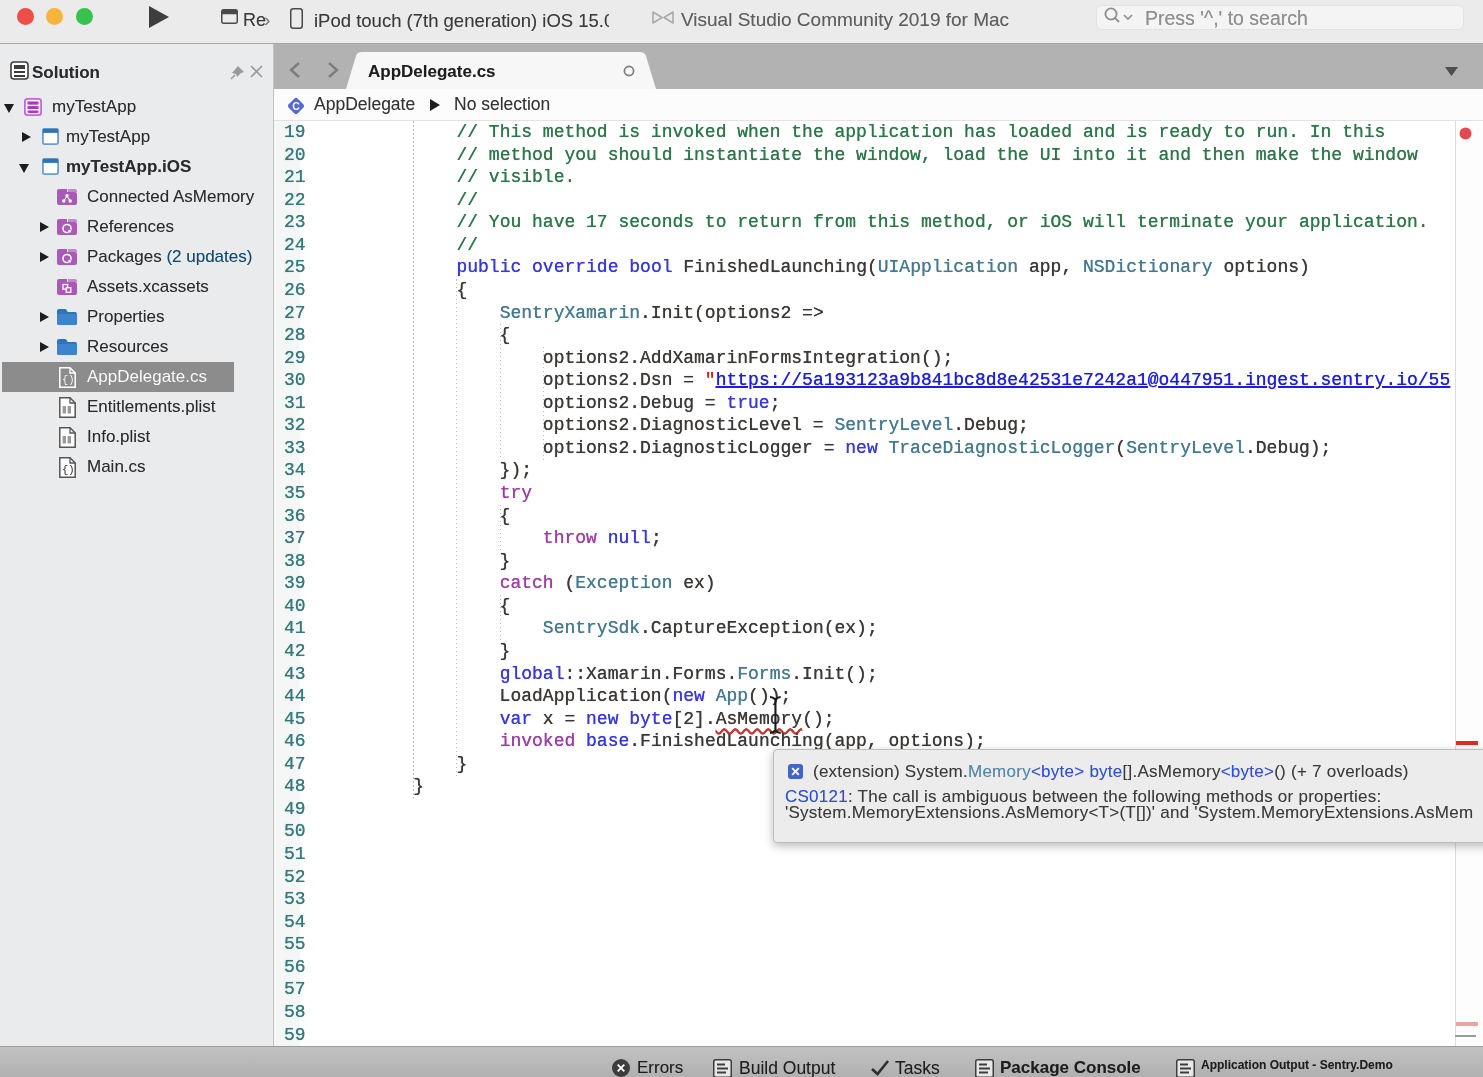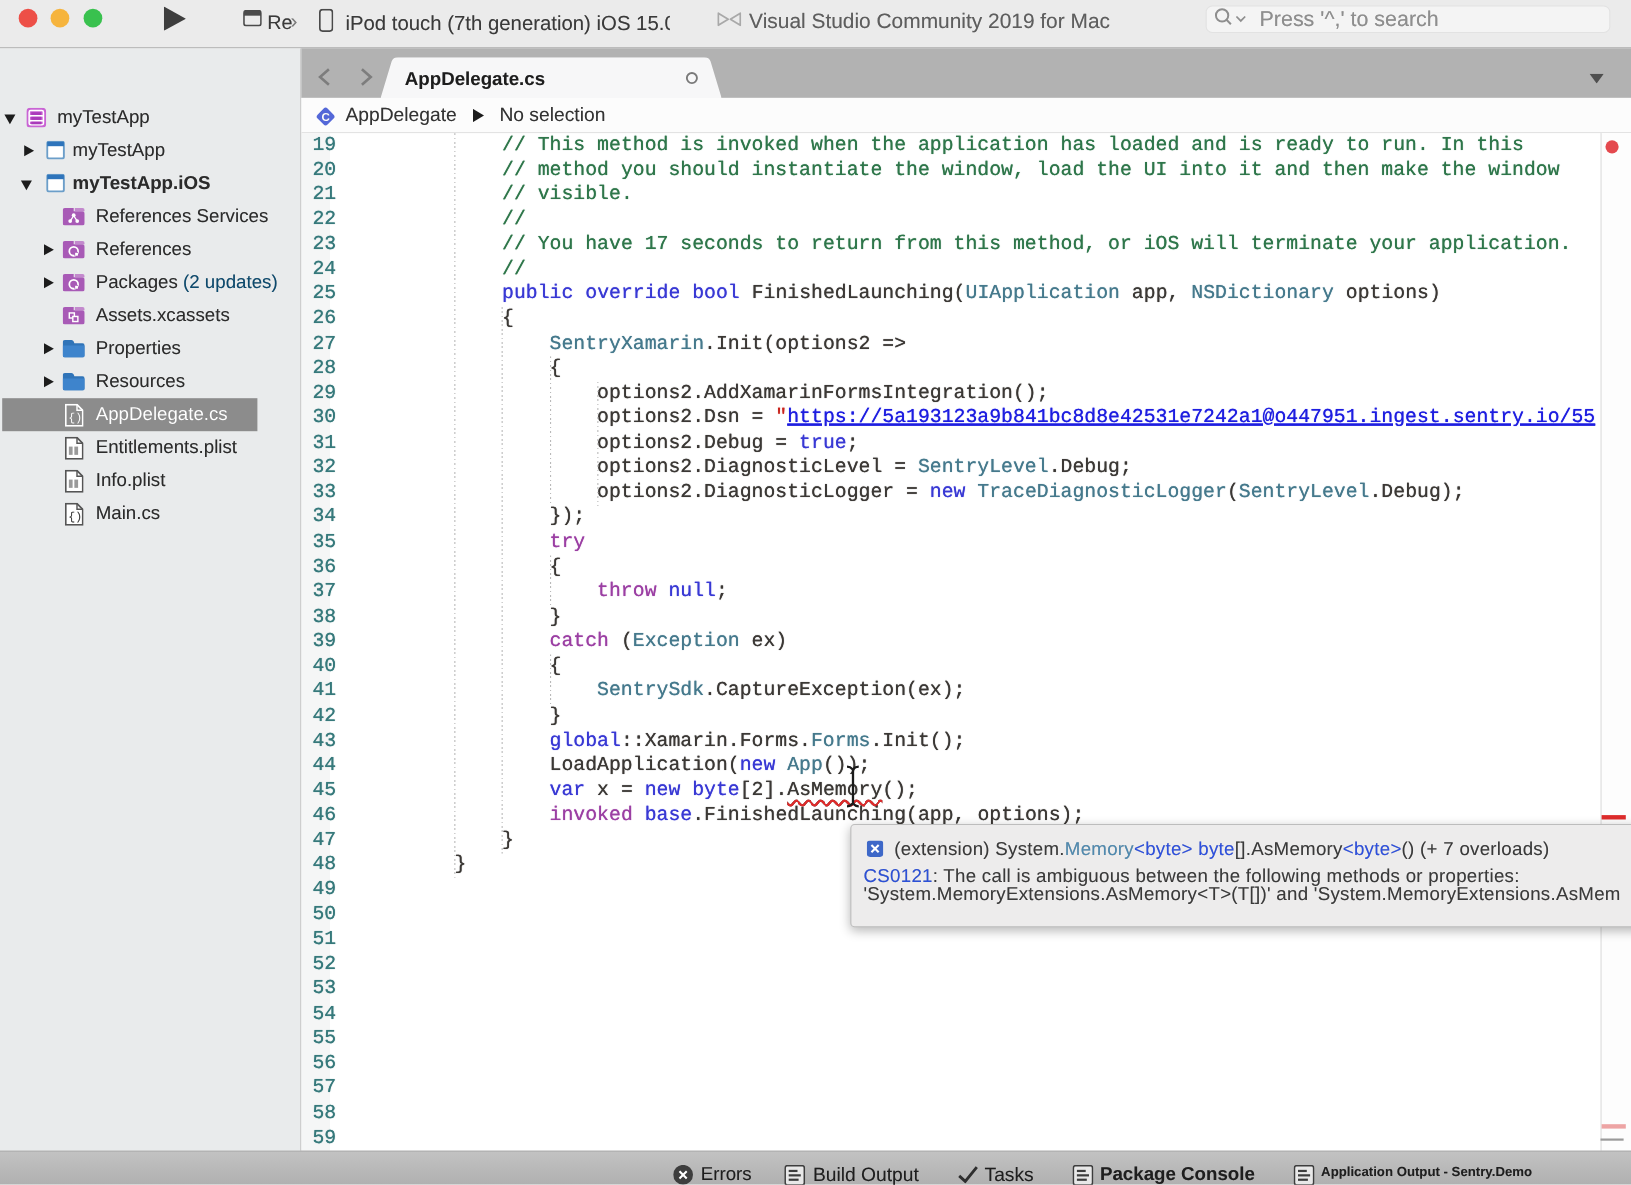--- a/index.html
+++ b/index.html
@@ -75,20 +75,36 @@
   <div class="abs" style="left:1096px;top:5px;width:368px;height:25px;background:#f4f4f4;border:1px solid #e2e2e2;border-radius:6px"></div>
     <svg class="abs" style="left:1104px;top:7px" width="30" height="18">
       <circle cx="7" cy="7" r="5.6" fill="none" stroke="#8e8e8e" stroke-width="1.8"></circle>
       <line x1="11" y1="11" x2="15" y2="15" stroke="#8e8e8e" stroke-width="1.8"></line>
       <path d="M20 8 l4 4 l4 -4" fill="none" stroke="#8e8e8e" stroke-width="1.6"></path>
     </svg>
   <span class="abs txt" style="left:1145px;color:#8e8e8e;font-size:19.5px;top:7px">Press '^,' to search</span>
 </div>
 
 <div id="sidebar" class="abs">
+  <div id="sbhead" class="abs">
+    <svg class="abs" style="left:10px;top:6px" width="19" height="19">
+        <rect x="1" y="1" width="17" height="17" rx="3" fill="#fff" stroke="#3c3c3c" stroke-width="1.6"></rect>
+        <rect x="4" y="4" width="11" height="4" fill="#3c3c3c"></rect>
+        <rect x="4" y="10" width="11" height="2" fill="#3c3c3c"></rect>
+        <rect x="4" y="14" width="11" height="2" fill="#3c3c3c"></rect>
+      </svg>
+    <span class="t">Solution</span>
+    <svg class="abs" style="left:229px;top:9px" width="17" height="17">
+        <path d="M9 2 l6 6 l-3 1 l-4 4 l-1 -3 l-4 -1 z" fill="#9a9a9a"></path>
+        <line x1="6" y1="11" x2="2" y2="15" stroke="#9a9a9a" stroke-width="1.6"></line>
+      </svg>
+    <svg class="abs" style="left:249px;top:9px" width="15" height="15">
+        <path d="M2 2 L13 13 M13 2 L2 13" stroke="#9a9a9a" stroke-width="1.7"></path>
+      </svg>
+  </div>
   <div id="tree" class="abs" style="left:0;top:48px;width:274px;height:900px">
     <div class="row" style="top:0">
         <span class="arr d" style="left:2px"></span>
       <svg class="abs" style="left:22px;top:6px" width="18" height="18">
           <rect width="18" height="18" rx="3.5" fill="#c964d4"></rect>
           <rect x="2.5" y="2.5" width="13" height="13" rx="1.5" fill="none" stroke="#fff" stroke-width="1.4"></rect>
           <rect x="3" y="6.5" width="12" height="1.6" fill="#fff"></rect>
           <rect x="3" y="11" width="12" height="1.6" fill="#fff"></rect>
           <rect x="4.4" y="4" width="9.2" height="2.5" fill="#a939ba"></rect>
           <rect x="4.4" y="8.1" width="9.2" height="2.9" fill="#a939ba"></rect>
@@ -114,21 +130,21 @@
       </div>
     <div class="row" style="top:90px">
       <svg class="abs" style="left:55px;top:6px" width="20" height="17">
           <path d="M0 3 Q0 1 2 1 L10 1 L10 4 L18 4 Q20 4 20 6 L20 15 Q20 17 18 17 L2 17 Q0 17 0 15 Z" fill="#a85ab6"></path>
           <path d="M11 1 L18 1 Q20 1 20 3 L20 4 L11 4 Z" fill="#c389cd"></path>
           <circle cx="10" cy="7.6" r="1.7" fill="#fff"></circle>
           <circle cx="6.8" cy="13" r="1.7" fill="#fff"></circle>
           <circle cx="13.2" cy="13" r="1.7" fill="#fff"></circle>
           <path d="M10 8 L6.8 13 M10 8 L13.2 13" stroke="#fff" stroke-width="1.1"></path>
         </svg>
-      <span class="lab" style="left:85px">References Services</span>
+      <span class="lab" style="left:85px">Connected AsMemory</span>
       </div>
     <div class="row" style="top:120px">
         <span class="arr r" style="left:38px"></span>
       <svg class="abs" style="left:55px;top:6px" width="20" height="17">
           <path d="M0 3 Q0 1 2 1 L10 1 L10 4 L18 4 Q20 4 20 6 L20 15 Q20 17 18 17 L2 17 Q0 17 0 15 Z" fill="#a85ab6"></path>
           <path d="M11 1 L18 1 Q20 1 20 3 L20 4 L11 4 Z" fill="#c389cd"></path>
           <circle cx="10" cy="10.5" r="4" fill="none" stroke="#fff" stroke-width="1.6"></circle>
           <rect x="10.5" y="11" width="3.4" height="3.4" fill="#a85ab6"></rect>
           <rect x="11.3" y="11.8" width="2.6" height="2.6" fill="#fff"></rect>
         </svg>

